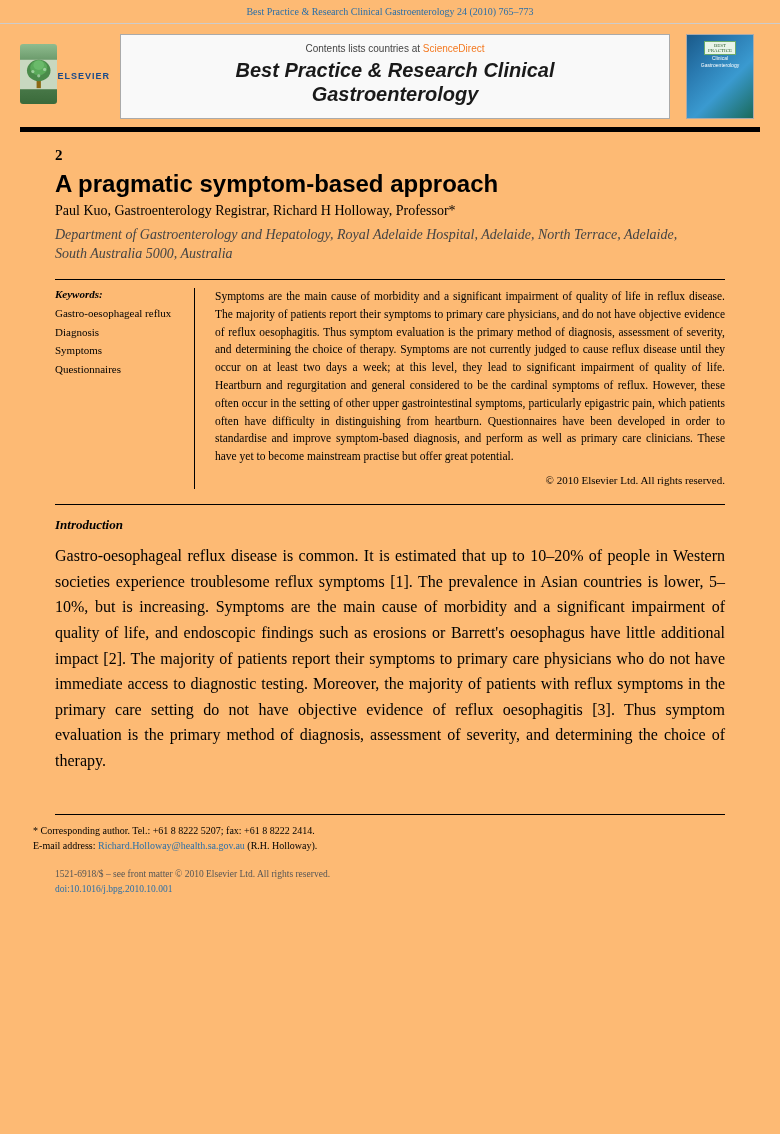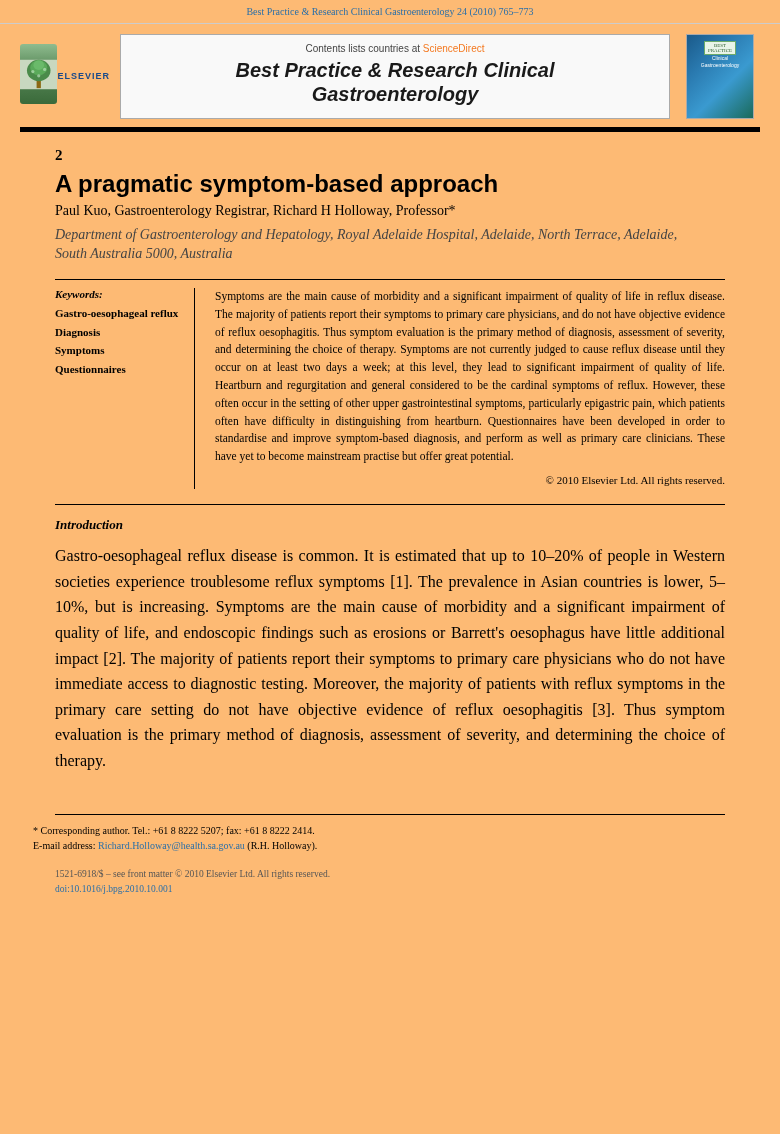--- a/index.html
+++ b/index.html
@@ -205,21 +205,20 @@
       font-size: 11px;
       font-style: italic;
       font-weight: bold;
       margin-bottom: 4px;
     }
 
     .keywords-list {
       font-size: 11px;
       line-height: 1.7;
       color: #000;
-      font-weight: bold;
     }
 
     .abstract-text {
       flex: 1;
       font-size: 11.5px;
       line-height: 1.55;
       text-align: justify;
     }
 
     .copyright-line {

